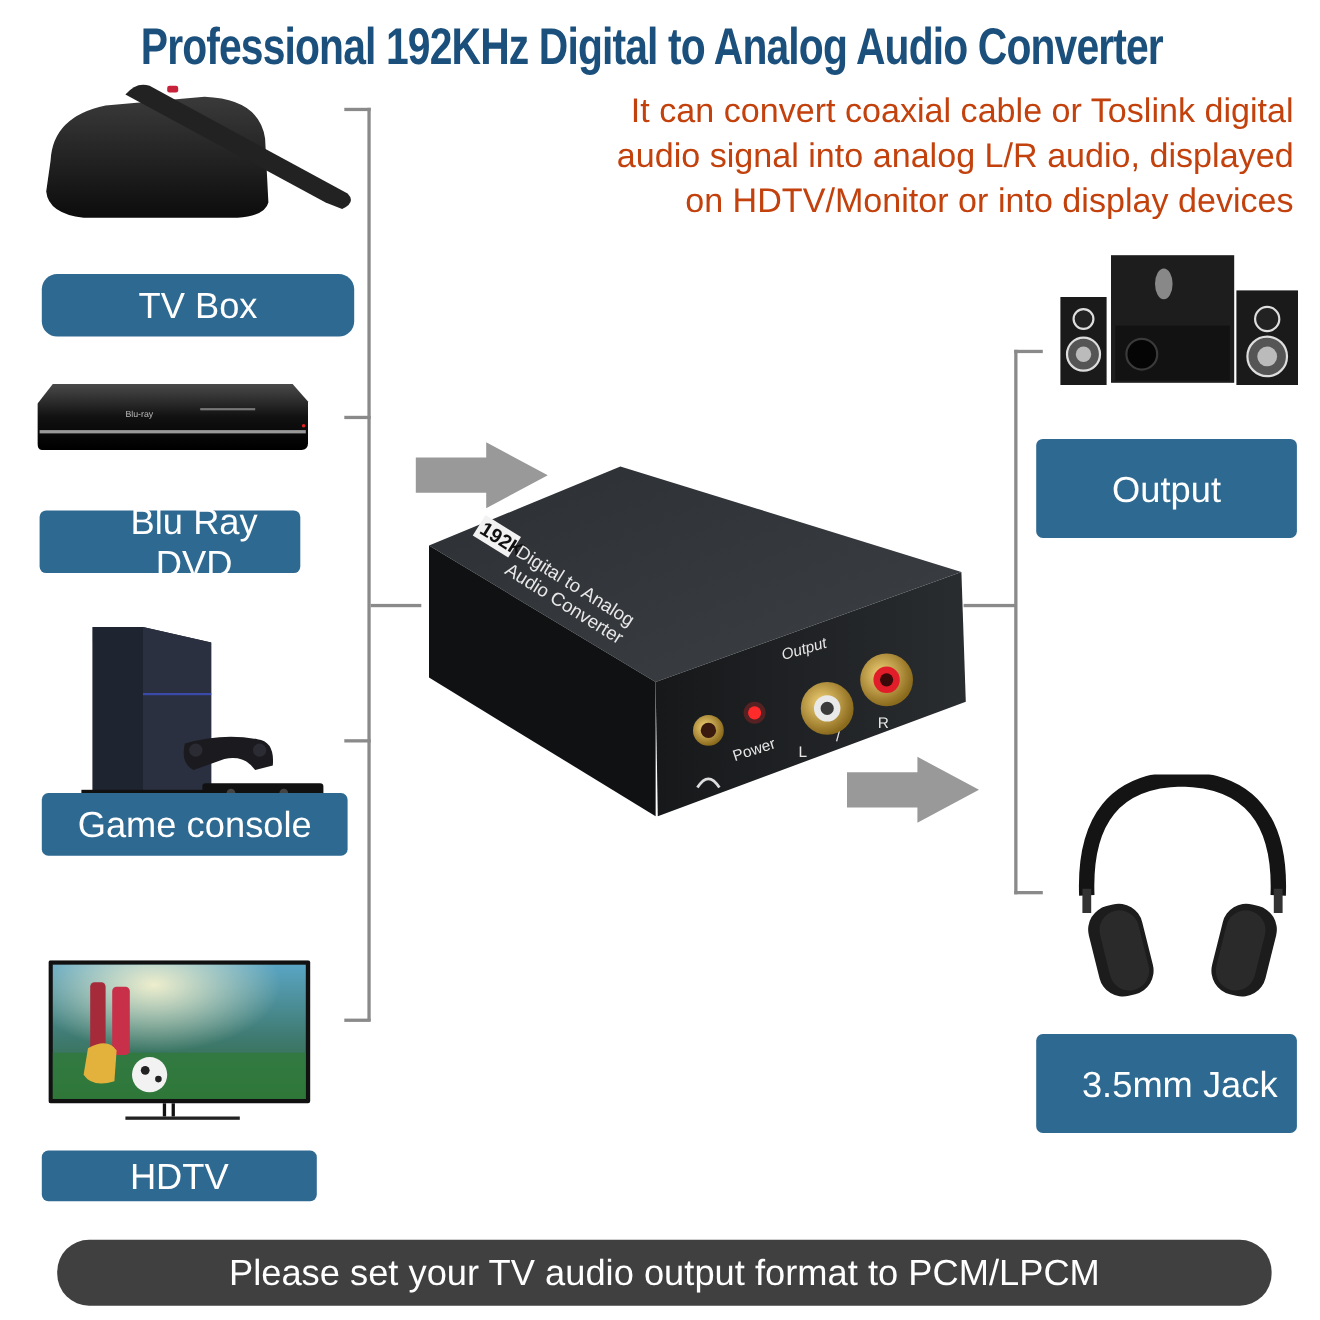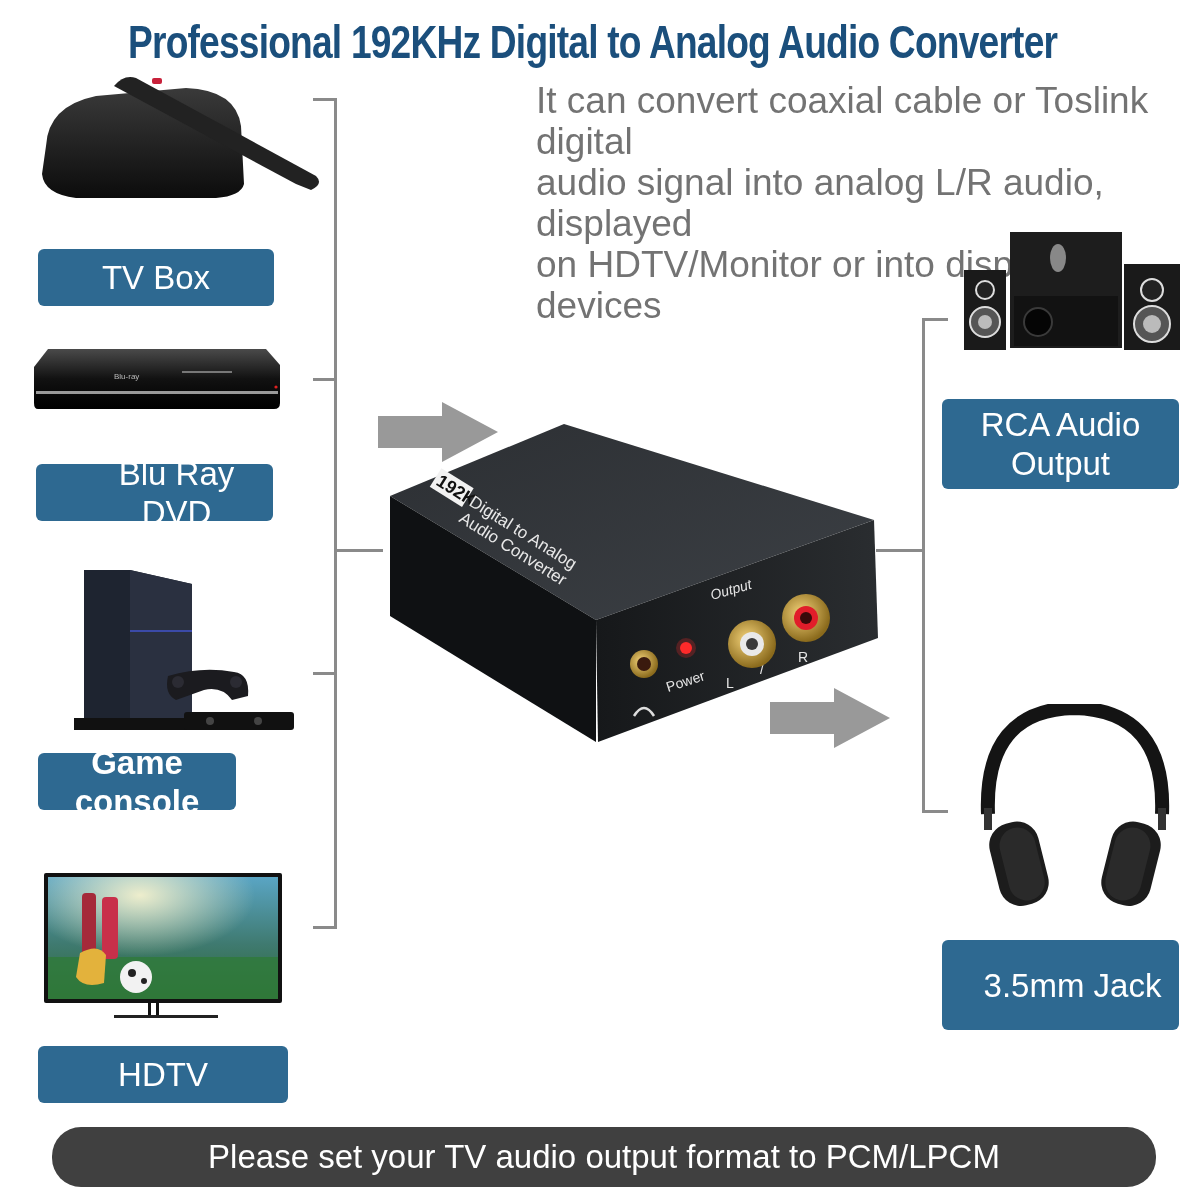--- a/index.html
+++ b/index.html
@@ -10,22 +10,22 @@
 
   
   .title {
     left: 128px; top: 12px; width: 1060px; height: 60px;
     font-family: "Liberation Sans", sans-serif; font-weight: bold;
     font-size: 47px; color: #1b4f7c; letter-spacing: -1px;
     transform: scaleX(0.79); transform-origin: left top; white-space: nowrap;
     line-height: 60px;
   }
   .subtitle {
-    right: 24px; top: 80px; width: 640px; text-align: left;
-    font-size: 37px; line-height: 41px; color: #737373;
+    right: 24px; top: 80px; width: 640px; text-align: right;
+    font-size: 31px; line-height: 41px; color: #c2410c;
   }
   .subtitle span { display: block; }
 
   
   .label {
     background: #2e6991; color: #ffffff; border-radius: 6px;
     display: flex; align-items: center; justify-content: center; text-align: center;
     font-size: 33px; line-height: 39px;
   }
   .label span { display: block; }
@@ -113,24 +113,24 @@
   <rect x="58" y="24" width="16" height="62" rx="4" fill="#c8304a"></rect>
   <path d="M36 80 Q54 70 62 82 L60 110 Q40 116 32 104 Z" fill="#e3b23c"></path>
   <circle cx="92" cy="104" r="16" fill="#f2f2f2"></circle>
   <circle cx="88" cy="100" r="4" fill="#222"></circle>
     <circle cx="100" cy="108" r="3" fill="#222"></circle>
   <rect x="104" y="130" width="3" height="12" fill="#111"></rect>
     <rect x="112" y="130" width="3" height="12" fill="#111"></rect>
   <rect x="70" y="142" width="104" height="3" fill="#222"></rect>
 </svg>
 
-<div class="abs label" style="left:38px;top:249px;width:236px;height:57px;">TV Box</div>
+<div class="abs label" style="left:38px;top:249px;width:284px;height:57px;border-radius:14px;">TV Box</div>
 <div class="abs label" style="left:36px;top:464px;width:237px;height:57px;padding-left:44px;">Blu Ray DVD</div>
-<div class="abs label" style="left:38px;top:753px;width:198px;height:57px;font-weight:bold;">Game console</div>
-<div class="abs label" style="left:38px;top:1046px;width:250px;height:57px;">HDTV</div>
+<div class="abs label" style="left:38px;top:721px;width:278px;height:57px;">Game console</div>
+<div class="abs label" style="left:38px;top:1046px;width:250px;height:46px;">HDTV</div>
 
 <div class="abs line" style="left:334px;top:98px;width:3px;height:830px;"></div>
 <div class="abs line" style="left:313px;top:98px;width:24px;height:3px;"></div>
 <div class="abs line" style="left:313px;top:378px;width:24px;height:3px;"></div>
 <div class="abs line" style="left:313px;top:672px;width:24px;height:3px;"></div>
 <div class="abs line" style="left:313px;top:926px;width:24px;height:3px;"></div>
 <div class="abs line" style="left:337px;top:549px;width:46px;height:3px;"></div>
 
 <svg class="abs arrow" style="left:376px;top:400px" viewBox="0 0 124 64">
   <path d="M2 16 L66 16 L66 2 L122 32 L66 62 L66 48 L2 48 Z" fill="#999999"></path>
@@ -219,21 +219,20 @@
     <rect x="34" y="124" width="36" height="74" rx="18" fill="#2a2a2a"></rect>
   </g>
   <g transform="rotate(14 162 160)">
     <rect x="136" y="118" width="50" height="84" rx="22" fill="#1c1c1c"></rect>
     <rect x="140" y="124" width="36" height="74" rx="18" fill="#2a2a2a"></rect>
   </g>
 </svg>
 
 <div class="abs label" style="left:942px;top:399px;width:237px;height:90px;">
   <div>
-    <span>RCA Audio</span>
     <span>Output</span>
   </div>
 </div>
 <div class="abs label" style="left:942px;top:940px;width:237px;height:90px;padding-left:24px;">
   <div>
     <span>3.5mm Jack</span>
   </div>
 </div>
 
 <div class="abs banner">Please set your TV audio output format to PCM/LPCM</div>

